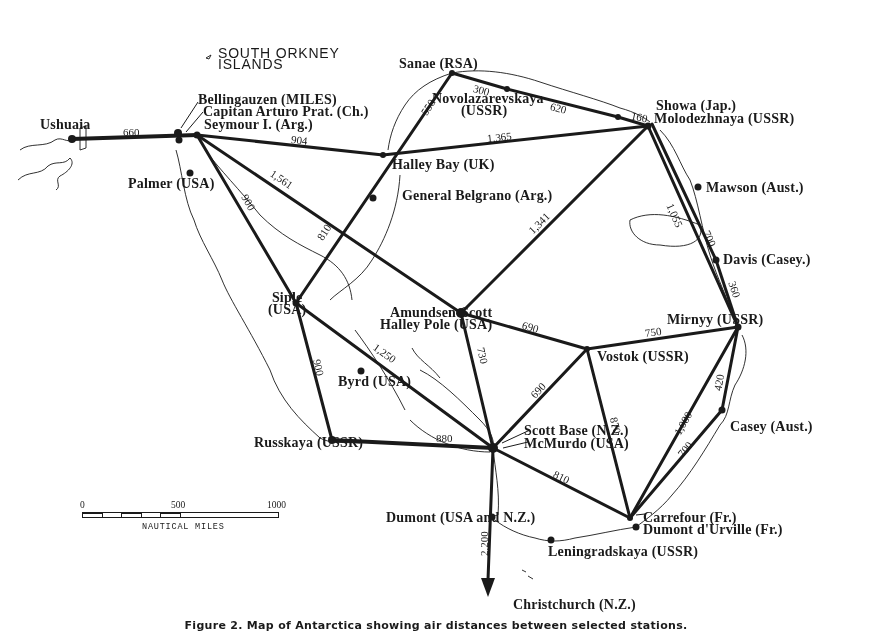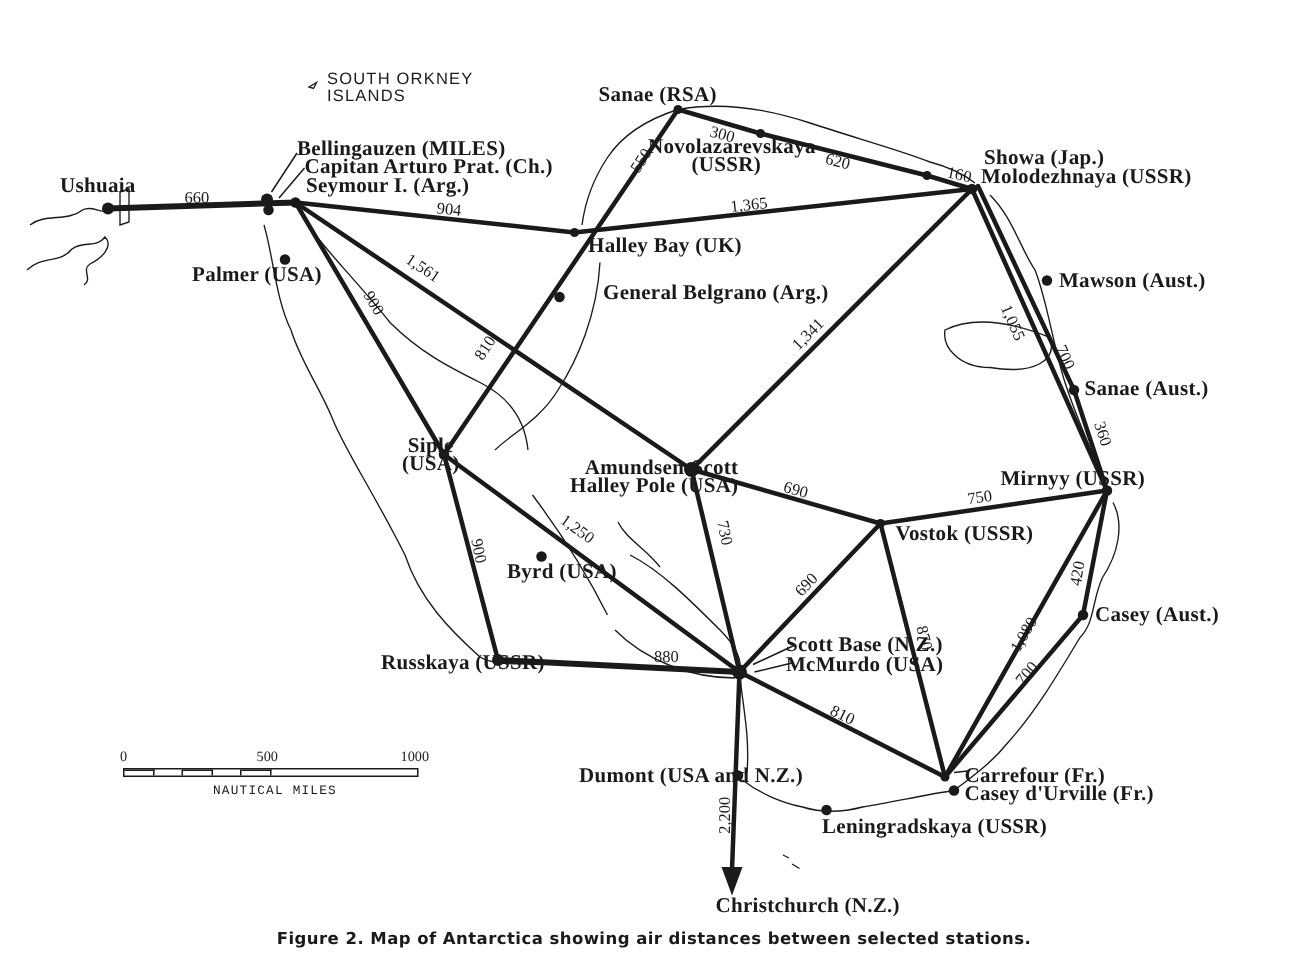--- a/index.html
+++ b/index.html
@@ -5,21 +5,21 @@
   html, body { margin:0; padding:0; background:#ffffff; }
   body { width:872px; height:639px; position:relative; overflow:hidden;
          font-family:"Liberation Serif", "DejaVu Serif", serif; color:#1a1a1a; }
   #map { position:absolute; left:0; top:0; width:872px; height:639px; }
   .route { stroke:#1a1a1a; stroke-width:3; fill:none; stroke-linecap:round; }
   .route.thick { stroke-width:4; }
   .coast { stroke:#1a1a1a; stroke-width:0.9; fill:none; }
   .station { fill:#1a1a1a; }
   .lbl { position:absolute; font-size:14px; white-space:nowrap; line-height:12px; letter-spacing:0.2px;font-weight:bold; }
   .dist { position:absolute; font-size:11px; white-space:nowrap; line-height:11px; transform-origin:center center; }
-  .region { position:absolute; font-family:"Liberation Sans", "DejaVu Sans", sans-serif; font-size:11px; letter-spacing:0.8px; line-height:11px; }
+  .region { position:absolute; font-family:"Liberation Sans", "DejaVu Sans", sans-serif; font-size:14px; letter-spacing:0.8px; line-height:11px; }
   .scale { position:absolute; left:82px; top:500px; width:200px; height:40px; }
   .scale .tick { position:absolute; top:0; font-size:9.5px; }
   .scale .bar { position:absolute; top:12px; left:0; width:195px; height:4px; border:1px solid #1a1a1a; display:flex; }
   .scale .seg { flex:0 0 19.5px; height:100%; border-right:1px solid #1a1a1a; box-sizing:border-box; }
   .scale .unit { position:absolute; top:22px; left:60px; font-family:Liberation Mono, monospace; font-size:8.5px; letter-spacing:0.8px; }
   .caption { position:absolute; left:0; width:872px; top:619px; text-align:center;
              font-family:"DejaVu Sans", "Liberation Sans", sans-serif; font-weight:bold; font-size:11px; letter-spacing:0.3px; }
 </style>
 </head>
 <body>
@@ -126,41 +126,41 @@
 <div class="lbl" style="left:399px; top:58px;">Sanae (RSA)</div>
 <div class="lbl" style="left:432px; top:93px;">
   <div>Novolazarevskaya</div>
   <div style="padding-left:29px;">(USSR)</div>
 </div>
 <div class="lbl" style="left:616px; top:100px;padding-left:40px;">Showa (Jap.)</div>
 <div class="lbl" style="left:654px; top:113px;">Molodezhnaya (USSR)</div>
 <div class="lbl" style="left:392px; top:159px;">Halley Bay (UK)</div>
 <div class="lbl" style="left:402px; top:190px;">General Belgrano (Arg.)</div>
 <div class="lbl" style="left:706px; top:182px;">Mawson (Aust.)</div>
-<div class="lbl" style="left:723px; top:254px;">Sanae (Aust.)</div>
+<div class="lbl" style="left:723px; top:254px;">Davis (Casey.)</div>
 <div class="lbl" style="left:667px; top:314px;">Mirnyy (USSR)</div>
-<div class="lbl" style="left:730px; top:405px;text-align:right;">Casey (Aust.)</div>
+<div class="lbl" style="left:730px; top:421px;text-align:right;">Casey (Aust.)</div>
 <div class="lbl" style="left:268px; top:292px; text-align:center;">
   <div>Siple</div>
   <div>(USA)</div>
 </div>
 <div class="lbl" style="left:380px; top:307px; text-align:right;">
   <div>Amundsen-Scott</div>
   <div>Halley Pole (USA)</div>
 </div>
 <div class="lbl" style="left:597px; top:351px;">Vostok (USSR)</div>
 <div class="lbl" style="left:338px; top:376px;">Byrd (USA)</div>
 <div class="lbl" style="left:254px; top:437px;">Russkaya (USSR)</div>
 <div class="lbl" style="left:524px; top:425px;">Scott Base (N.Z.)</div>
 <div class="lbl" style="left:524px; top:438px;">McMurdo (USA)</div>
 <div class="lbl" style="left:386px; top:512px;">Dumont (USA and N.Z.)</div>
 <div class="lbl" style="left:548px; top:546px;">Leningradskaya (USSR)</div>
 <div class="lbl" style="left:643px; top:512px;">Carrefour (Fr.)</div>
-<div class="lbl" style="left:643px; top:524px;">Casey d'Urville (Fr.)</div>
-<div class="lbl" style="left:477px; top:599px;">Christchurch (N.Z.)</div>
+<div class="lbl" style="left:643px; top:524px;">Dumont d'Urville (Fr.)</div>
+<div class="lbl" style="left:513px; top:599px;">Christchurch (N.Z.)</div>
 
 <div class="dist" style="left:123px; top:127px;">660</div>
 <div class="dist" style="left:291px; top:135px; transform:rotate(6deg);">904</div>
 <div class="dist" style="left:269px; top:174px; transform:rotate(34deg);">1,561</div>
 <div class="dist" style="left:240px; top:197px; transform:rotate(60deg);">900</div>
 <div class="dist" style="left:420px; top:102px; transform:rotate(-57deg);">550</div>
 <div class="dist" style="left:487px; top:132px; transform:rotate(-6deg);">1,365</div>
 <div class="dist" style="left:316px; top:227px; transform:rotate(-57deg);">810</div>
 <div class="dist" style="left:473px; top:85px; transform:rotate(15deg);">300</div>
 <div class="dist" style="left:550px; top:103px; transform:rotate(14deg);">620</div>

